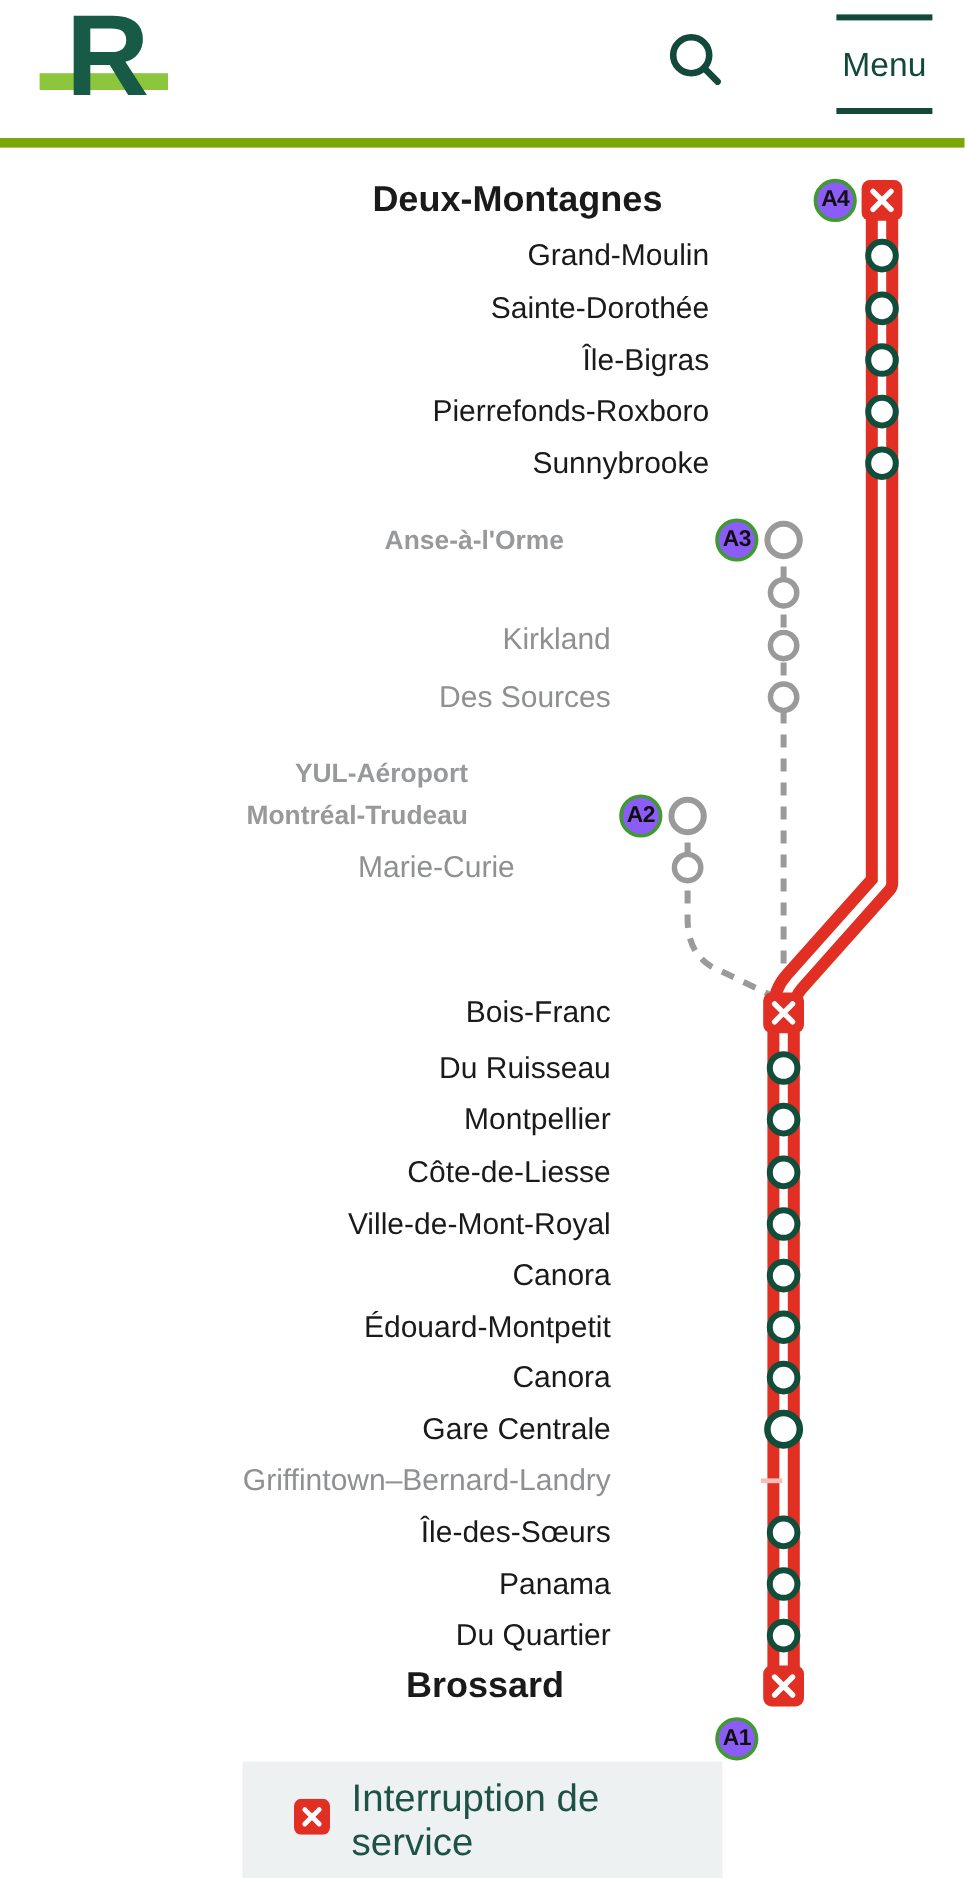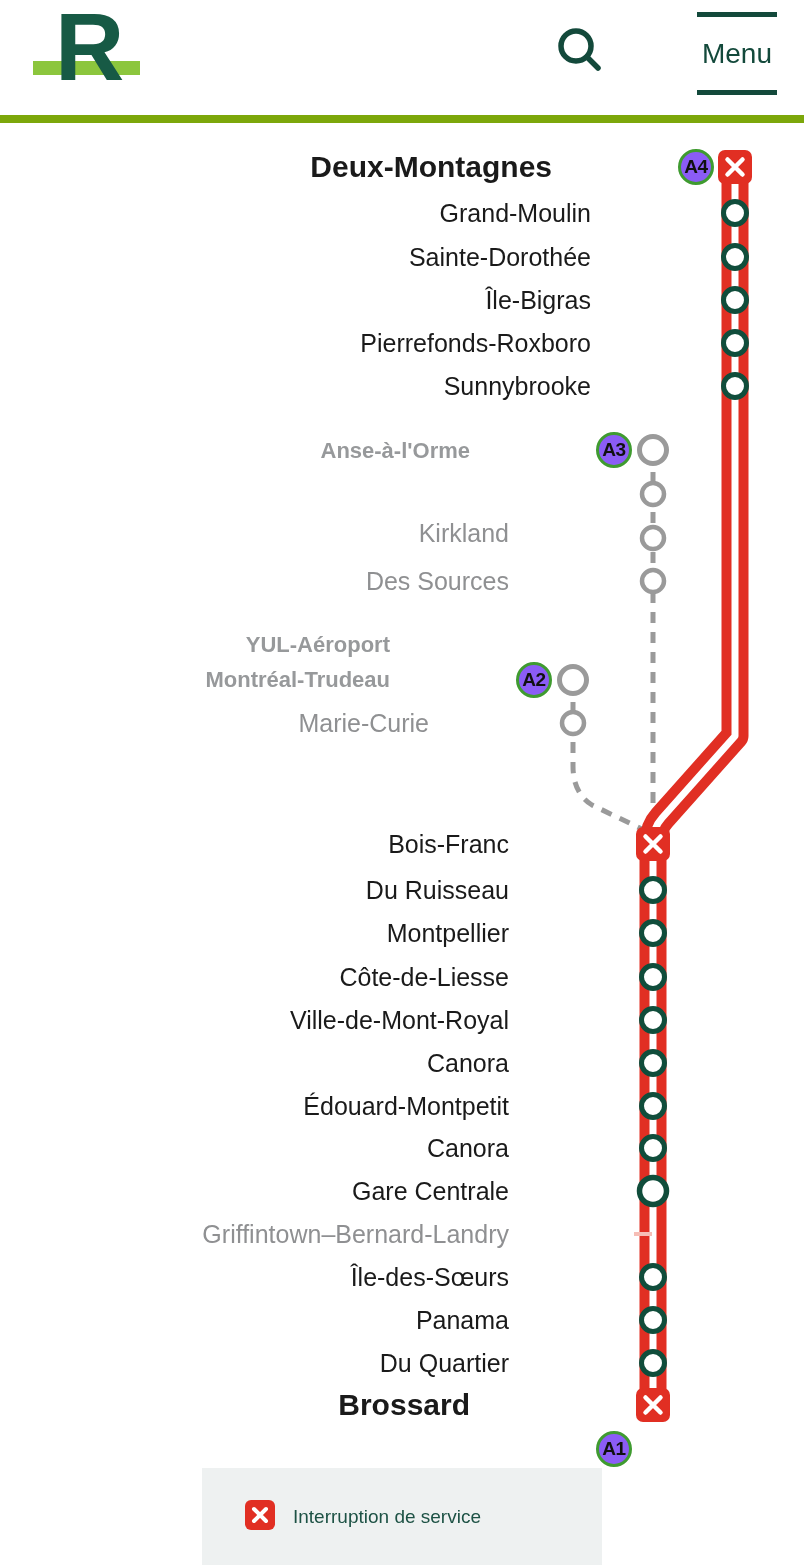--- a/index.html
+++ b/index.html
@@ -49,21 +49,21 @@
   .station-label.terminal-gray{font-size:22px;font-weight:700;color:#97999b;line-height:35px;}
 
   .line-badge{position:absolute;width:36px;height:36px;border-radius:50%;
     border:3.5px solid var(--badge-ring-green);background:#8b5cf6;color:#101010;
     display:flex;align-items:center;justify-content:center;
     font-size:19px;font-weight:700;letter-spacing:-0.5px;}
 
   
   .legend{position:absolute;left:202px;top:1468px;width:400px;height:97px;background:var(--legend-bg);
     display:flex;align-items:center;padding-left:43px;gap:18px;z-index:2;}
-  .legend-label{font-size:19px;color:var(--legend-text);}
+  .legend-label{font-size:32px;color:var(--legend-text);}
 </style>
 </head>
 <body>
 
 <div id="app">
 
   <div class="header">
     <a class="logo">
       <span class="logo-bar"></span>
       <span class="logo-r">R</span>

